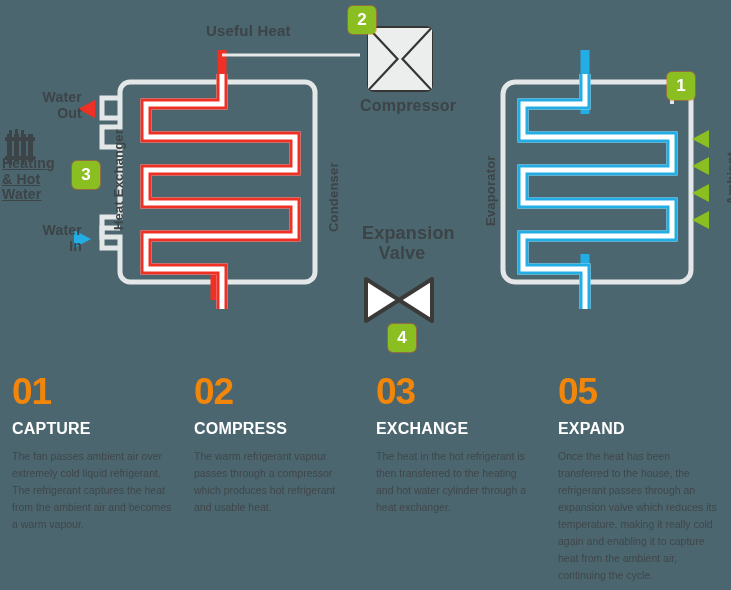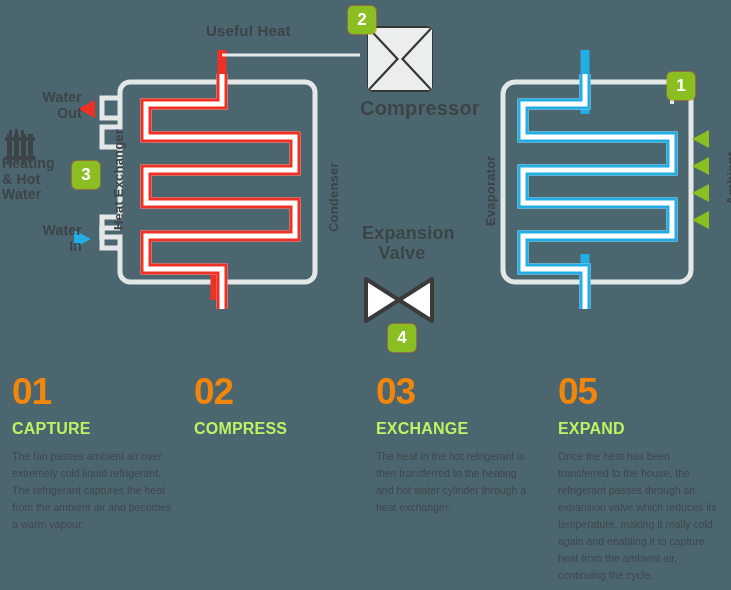--- a/index.html
+++ b/index.html
@@ -17,25 +17,25 @@
   
   .lbl{
     position:absolute;
     color:#3c4447;
     font-weight:bold;
     letter-spacing:.2px;
     line-height:1.12;
     white-space:pre-line;
   }
   .lbl-useful{left:206px;top:19px;font-size:15px;}
-  .lbl-compressor{left:360px;top:93px;font-size:20px;}
+  .lbl-compressor{left:360px;top:93px;font-size:16px;}
   .lbl-expansion{left:362px;top:219px;font-size:18px;text-align:center;width:80px;}
   .lbl-waterout{left:20px;top:86px;font-size:14px;text-align:right;width:62px;}
   .lbl-waterin{left:20px;top:219px;font-size:14px;text-align:right;width:62px;}
-  .lbl-heating{left:2px;top:152px;font-size:14px;width:70px;}
+  .lbl-heating{left:2px;top:152px;font-size:14px;width:70px;text-decoration:underline;}
   .lbl-vert{
     transform-origin:0 0;
     font-size:13px;
   }
   .lbl-hx{left:112px;top:226px;transform:rotate(-90deg);}
   .lbl-cond{left:327px;top:228px;transform:rotate(-90deg);}
   .lbl-evap{left:484px;top:222px;transform:rotate(-90deg);}
   .lbl-amb{left:725px;top:201px;transform:rotate(-90deg);}
 
   
@@ -60,21 +60,21 @@
   .steps{
     position:absolute;left:0;top:368px;width:731px;height:222px;
     display:flex;
   }
   .step{width:182px;padding:0 10px 13px 12px;box-sizing:border-box;}
   .step-num{
     color:#f2860b;font-weight:bold;font-size:37px;line-height:40px;
     letter-spacing:-1px;margin:0 0 8px 0;
   }
   .step-title{
-    color:#bef264;font-weight:bold;font-size:16px;letter-spacing:.2px;
+    color:#ffffff;font-weight:bold;font-size:16px;letter-spacing:.2px;
     margin:0 0 10px 0;
   }
   .step-body{
     color:#3f474a;font-weight:normal;font-size:10.5px;line-height:1.62;
     margin:0;
   }
 </style>
 </head>
 <body>
 
@@ -218,20 +218,21 @@
 
     <div class="step">
       <div class="step-num">01</div>
       <div class="step-title">CAPTURE</div>
       <div class="step-body">The fan passes ambient air over extremely cold liquid refrigerant. The refrigerant captures the heat from the ambient air and becomes a warm vapour.</div>
     </div>
 
     <div class="step">
       <div class="step-num">02</div>
       <div class="step-title">COMPRESS</div>
+      <div class="step-body">The warm refrigerant vapour passes through a compressor which produces hot refrigerant and usable heat.</div>
     </div>
 
     <div class="step">
       <div class="step-num">03</div>
       <div class="step-title">EXCHANGE</div>
       <div class="step-body">The heat in the hot refrigerant is then transferred to the heating and hot water cylinder through a heat exchanger.</div>
     </div>
 
     <div class="step">
       <div class="step-num">05</div>

